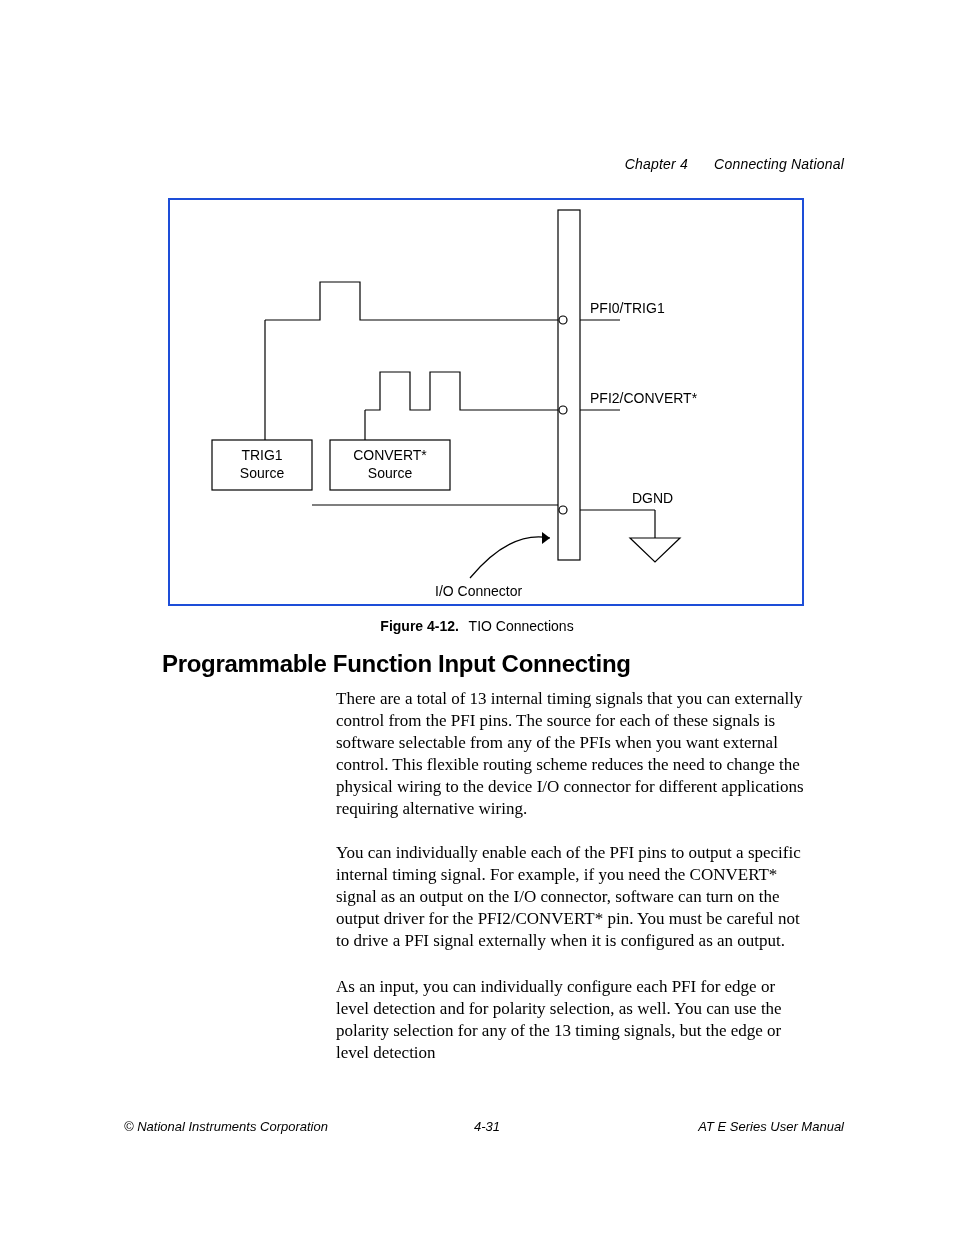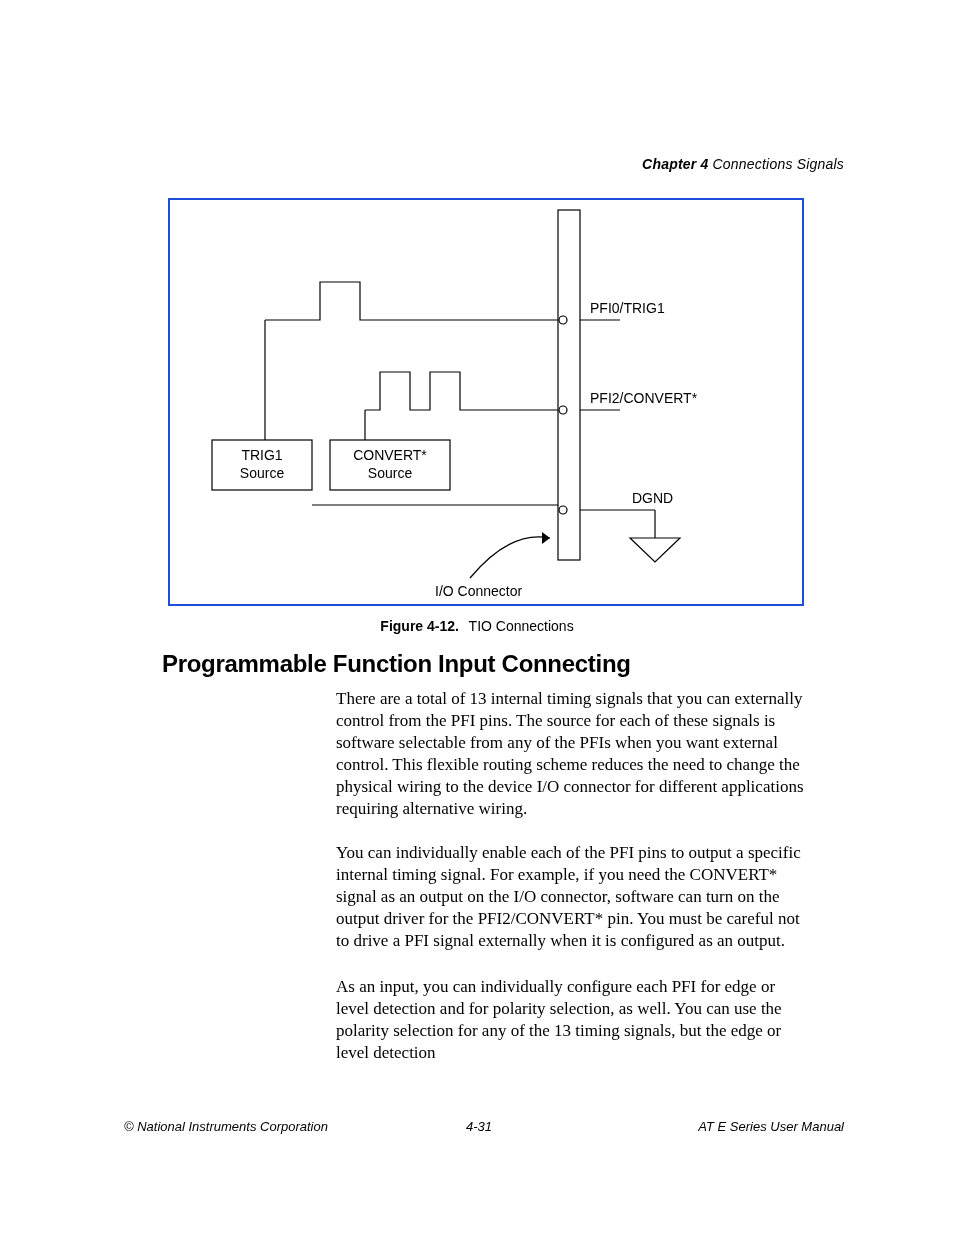--- a/index.html
+++ b/index.html
@@ -20,21 +20,21 @@
   .header {
     position: absolute;
     top: 156px;
     right: 110px;
     font-style: italic;
     font-family: Arial, Helvetica, sans-serif;
     font-size: 14px;
     letter-spacing: 0.2px;
   }
   .header .chap {
-    font-weight: bold;
+    margin-right: 22px;
   }
   .figure-frame {
     position: absolute;
     left: 168px;
     top: 198px;
     width: 636px;
     height: 408px;
     border: 2px solid #1d4ed8;
     box-sizing: border-box;
   }
@@ -79,34 +79,34 @@
   .footer {
     position: absolute;
     top: 1119px;
     left: 112px;
     right: 110px;
     font-family: Arial, Helvetica, sans-serif;
     font-style: italic;
     font-size: 13px;
   }
   .footer .left  { position: absolute; left: 12px; }
-  .footer .center{ position: absolute; left: 354px; }
+  .footer .center{ position: absolute; left: 362px; }
   .footer .right { position: absolute; right: 0; }
   svg text {
     font-family: Arial, Helvetica, sans-serif;
   }
 </style>
 </head>
 <body>
 
 <div class="page">
 
   <div class="header">
     <span class="chap">Chapter 4</span>
-    <span>Connections Signals</span>
+    <span>Connecting National</span>
   </div>
 
   <div class="figure-frame">
     <svg class="figure-svg" width="634" height="406">
 
       <rect x="388" y="10" width="22" height="350" fill="none" stroke="#000" stroke-width="1.2"></rect>
 
       <polyline points="95,120 150,120 150,82 190,82 190,120 388,120" fill="none" stroke="#000" stroke-width="1.2"></polyline>
       <circle cx="393" cy="120" r="4" fill="#fff" stroke="#000" stroke-width="1.2"></circle>
       <line x1="410" y1="120" x2="450" y2="120" stroke="#000" stroke-width="1.2"></line>

